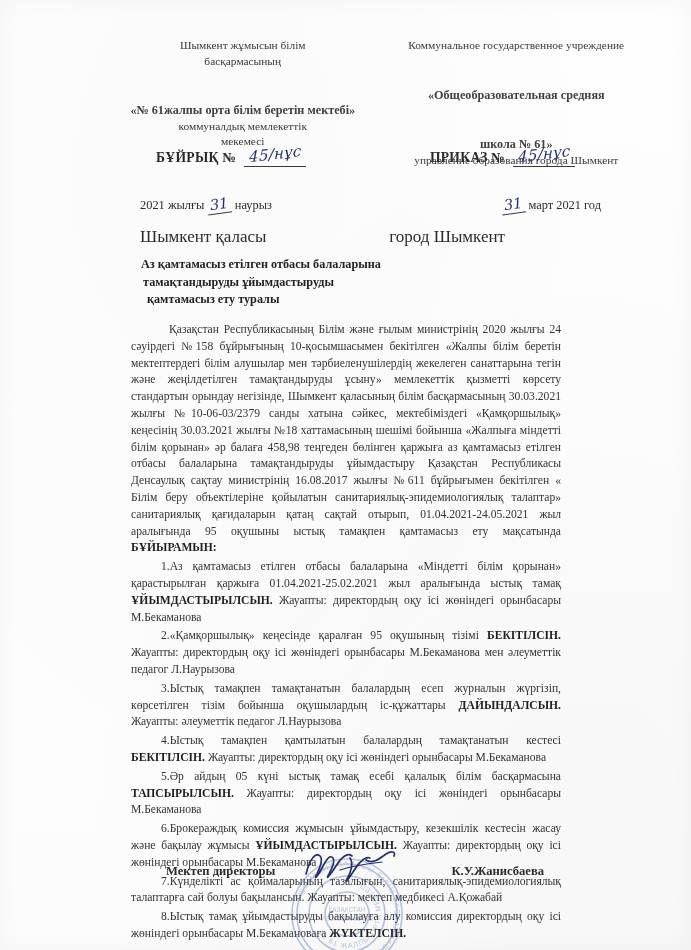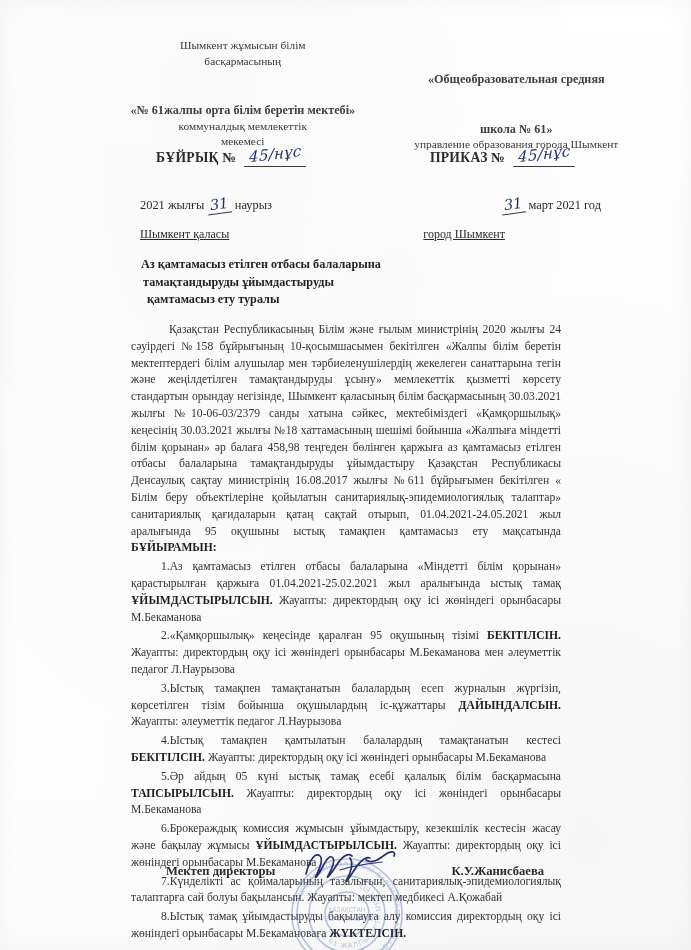--- a/index.html
+++ b/index.html
@@ -131,22 +131,21 @@
   
   .city-row {
     position: absolute;
     top: 227px;
     left: 0;
     width: 613px;
     padding: 0 28px;
     box-sizing: border-box;
     display: flex;
     justify-content: space-between;
-    font-size: 12px;
-    text-decoration: underline;
+    font-size: 17px;
   }
   .city-row .left { margin-left: 112px; }
   .city-row .right { margin-right: 80px; }
 
   
   .subject {
     position: absolute;
     top: 256px;
     left: 141px;
     width: 300px;
@@ -237,20 +236,21 @@
 
     <div class="hdr-col left">
       <div class="hdr-line">Шымкент жұмысын білім</div>
       <div class="hdr-line">басқармасының</div>
       <div class="hdr-line b">«№ 61жалпы орта білім беретін мектебі»</div>
       <div class="hdr-line">коммуналдық мемлекеттік</div>
       <div class="hdr-line">мекемесі</div>
     </div>
 
     <div class="hdr-col right">
+      <div class="hdr-line">Коммунальное государственное учреждение</div>
       <div class="hdr-line b">«Общеобразовательная средняя</div>
       <div class="hdr-line b">школа № 61»</div>
       <div class="hdr-line">управление образования города Шымкент</div>
     </div>
 
   </div>
 
   <div class="ordernum-row">
     <div class="ordernum left">
       <span>БҰЙРЫҚ №</span>

